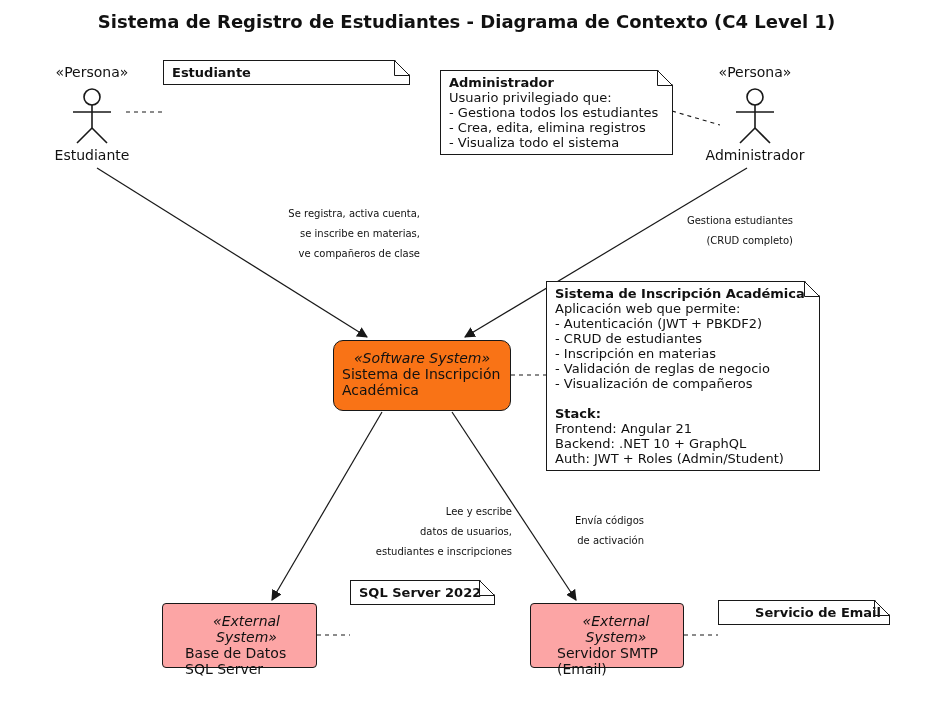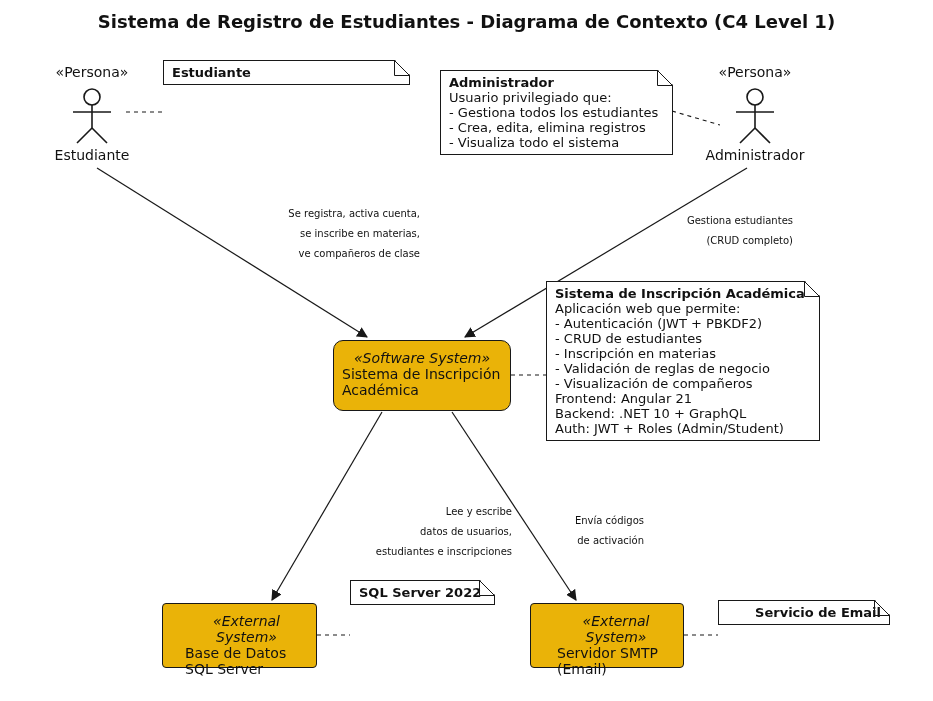--- a/index.html
+++ b/index.html
@@ -13,22 +13,22 @@
 
   .stereo { font-style:italic; }
 
   .actor-stereo, .actor-label { position:absolute; width:140px; text-align:center; font-size:14px; }
   .actor-stereo { }
 
   .node { position:absolute; border:1.3px solid #181818; font-size:14px; line-height:16px;
           padding:9px 8px 6px 8px; }
   .node .stereo { display:block; text-align:center; }
   .node .name { white-space:pre-line; }
-  .sysbox { background:#eab308; border-radius:10px; }
-  .extbox { background:#eab308; border-radius:4px; }
+  .sysbox { background:#f97316; border-radius:10px; }
+  .extbox { background:#fca5a5; border-radius:4px; }
 
   .note { position:absolute; background:#ffffff; border:1px solid #181818;
           font-size:13px; line-height:15px; padding:4px 8px 4px 8px; }
   .note::before { content:""; position:absolute; top:-1px; right:-1px; width:0; height:0;
                   border-top:15px solid #ffffff; border-left:15px solid transparent; }
   .note .fold { position:absolute; top:-1px; right:-1px; }
   .note-title { font-weight:bold; }
   .note-body { white-space:pre-line; }
   .stack-title { margin-top:15px; }
 
@@ -115,20 +115,21 @@
     <svg class="fold" width="16" height="16">
       <path d="M0.5 0.5 L15.5 15.5 M0.5 0.5 L0.5 15.5 L15.5 15.5" fill="none" stroke="#181818" stroke-width="1"></path>
     </svg>
     <div class="note-title">Sistema de Inscripción Académica</div>
     <div class="note-body">Aplicación web que permite:
 - Autenticación (JWT + PBKDF2)
 - CRUD de estudiantes
 - Inscripción en materias
 - Validación de reglas de negocio
 - Visualización de compañeros</div>
+    <div class="note-title stack-title">Stack:</div>
     <div class="note-body">Frontend: Angular 21
 Backend: .NET 10 + GraphQL
 Auth: JWT + Roles (Admin/Student)</div>
   </div>
 
   <div class="edge-label" style="left:240px; top:204px; width:180px;">Se registra, activa cuenta,
 se inscribe en materias,
 ve compañeros de clase</div>
   <div class="edge-label" style="left:638px; top:211px; width:155px;">Gestiona estudiantes
 (CRUD completo)</div>

